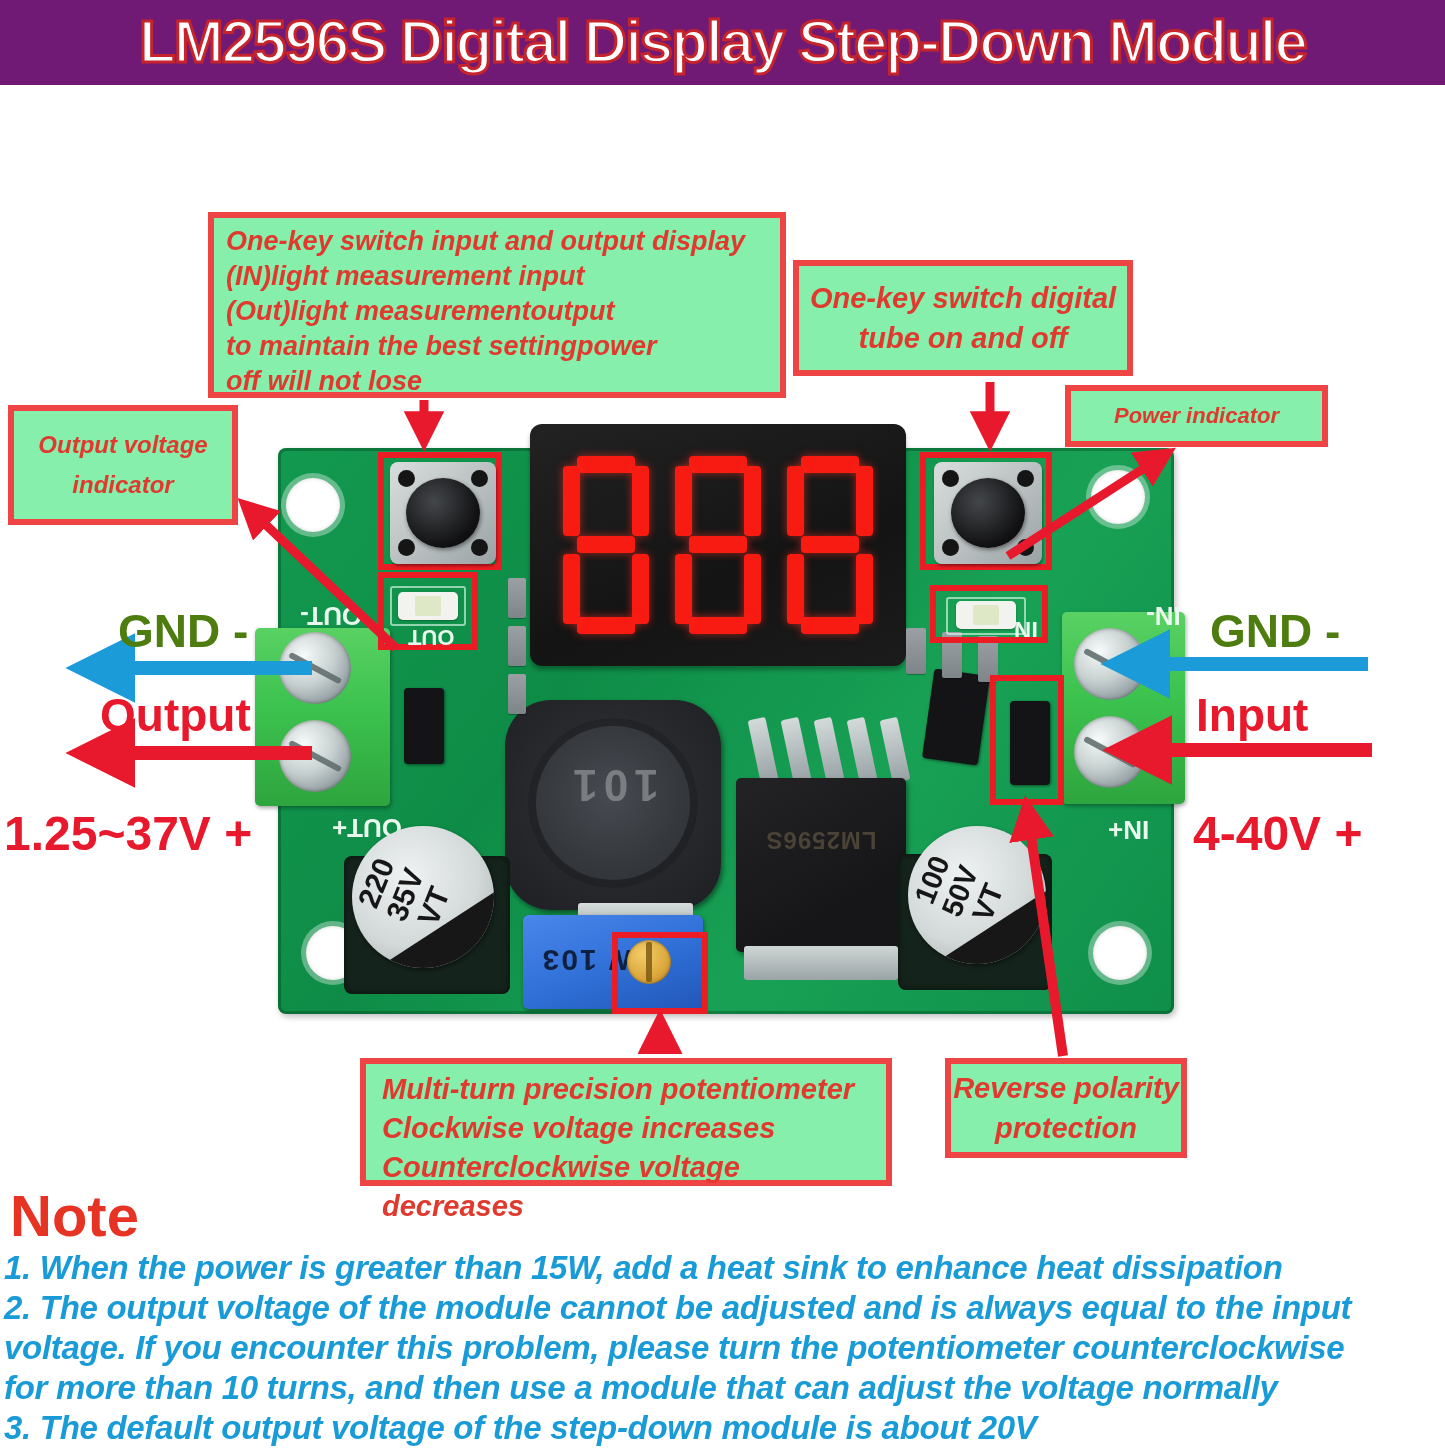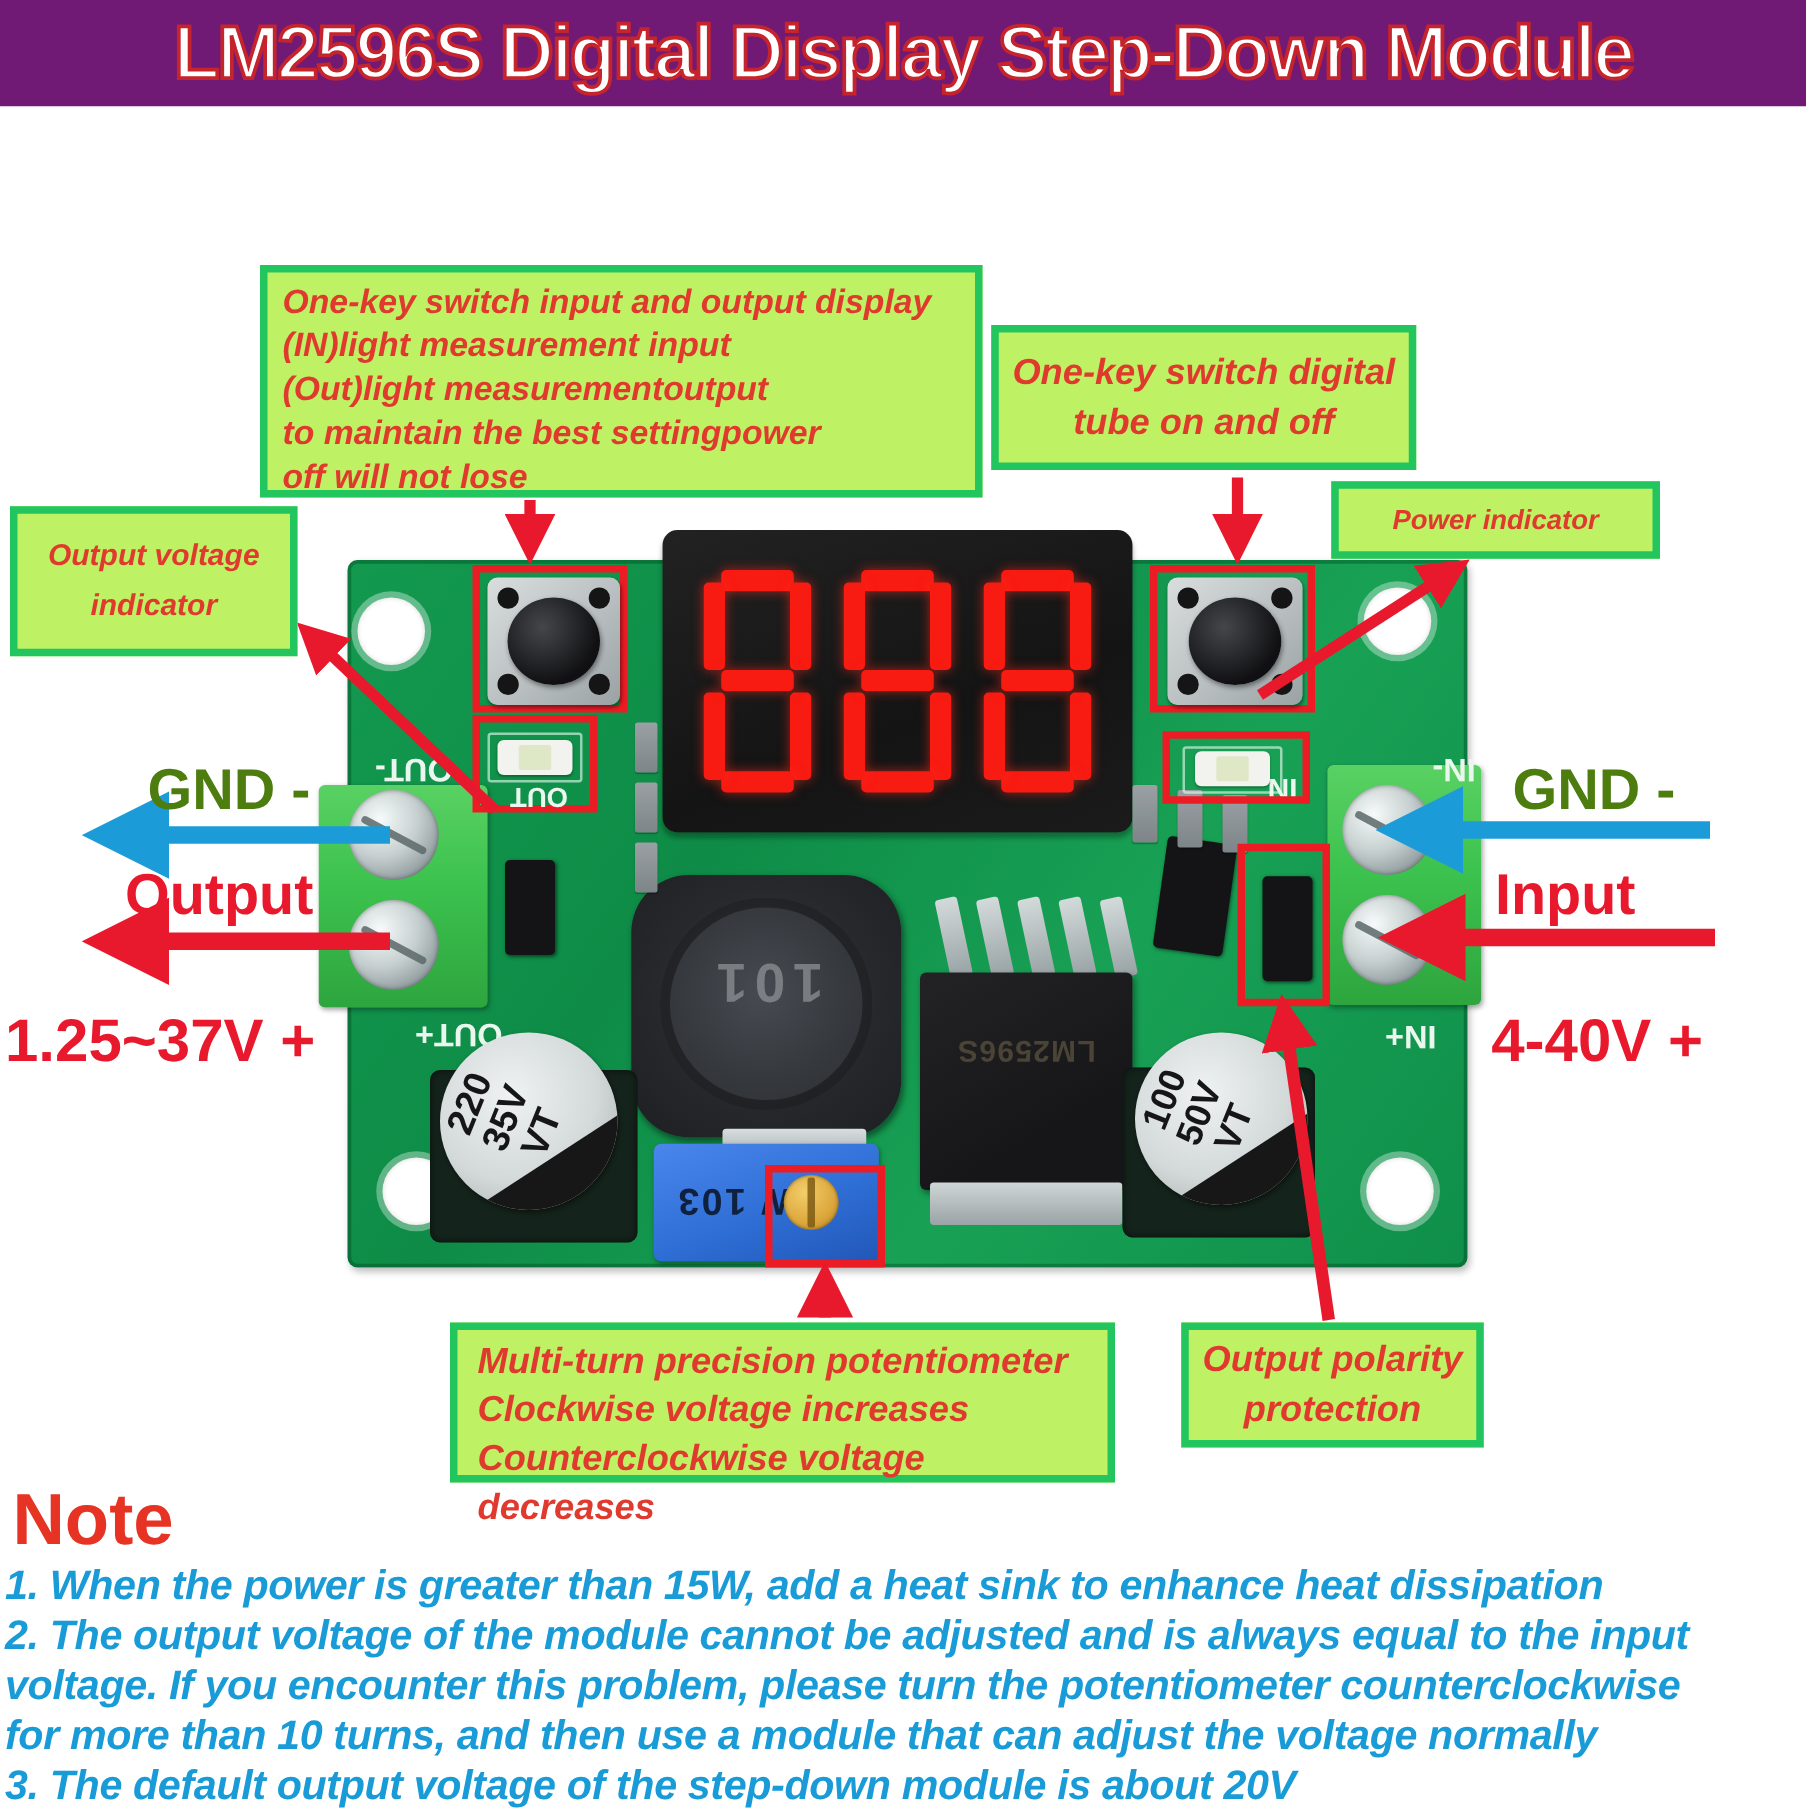--- a/index.html
+++ b/index.html
@@ -6,21 +6,21 @@
   .canvas{position:relative;width:1445px;height:1450px;background:#fff;overflow:hidden;
           font-family:"Liberation Sans","DejaVu Sans",sans-serif;}
 
   
   .banner{position:absolute;left:0;top:0;width:1445px;height:85px;background:#701a75;}
   .banner h1{margin:0;width:100%;height:85px;line-height:84px;text-align:center;
     font-size:60px;font-weight:bold;letter-spacing:-2px;color:#fff;
     -webkit-text-stroke:3px #C5242C;}
 
   
-  .callout{position:absolute;background:#bef264;border:6px solid #22c55e;color:#E03A2F;
+  .callout{position:absolute;background:#86efac;border:6px solid #ef4444;color:#E03A2F;
     font-weight:bold;font-style:italic;white-space:pre-line;box-sizing:border-box;z-index:6;}
   .co-left{padding:6px 12px;text-align:left;}
   .co-center{display:flex;align-items:center;justify-content:center;text-align:center;}
 
   
   .slabel{position:absolute;font-weight:bold;z-index:6;white-space:nowrap;}
   .blue{color:#4d7c0f;} .red{color:#E8192C;}
 
   
   .note-head{position:absolute;left:10px;top:1182px;font-size:58px;font-weight:bold;color:#E63323;z-index:6;}
@@ -280,21 +280,21 @@
 to maintain the best settingpower
 off will not lose</div>
   <div class="callout co-center" style="left:793px;top:260px;width:340px;height:116px;font-size:29px;line-height:40px">One-key switch digital
 tube on and off</div>
   <div class="callout co-center" style="left:1065px;top:385px;width:263px;height:62px;font-size:22px">Power indicator</div>
   <div class="callout co-center" style="left:8px;top:405px;width:230px;height:120px;font-size:24px;line-height:40px">Output voltage
 indicator</div>
   <div class="callout co-left" style="left:360px;top:1058px;width:532px;height:128px;font-size:29px;line-height:39px;padding:6px 16px">Multi-turn precision potentiometer
 Clockwise voltage increases
 Counterclockwise voltage decreases</div>
-  <div class="callout co-center" style="left:945px;top:1058px;width:242px;height:100px;font-size:29px;line-height:40px">Output polarity
+  <div class="callout co-center" style="left:945px;top:1058px;width:242px;height:100px;font-size:29px;line-height:40px">Reverse polarity
 protection</div>
 
   <div class="slabel blue" style="left:118px;top:604px;font-size:46px">GND -</div>
   <div class="slabel red" style="left:100px;top:688px;font-size:46px">Output</div>
   <div class="slabel red" style="left:4px;top:806px;font-size:48px">1.25~37V +</div>
   <div class="slabel blue" style="left:1210px;top:604px;font-size:46px">GND -</div>
   <div class="slabel red" style="left:1196px;top:688px;font-size:46px">Input</div>
   <div class="slabel red" style="left:1193px;top:806px;font-size:48px">4-40V +</div>
 
   <div class="note-head">Note</div>

